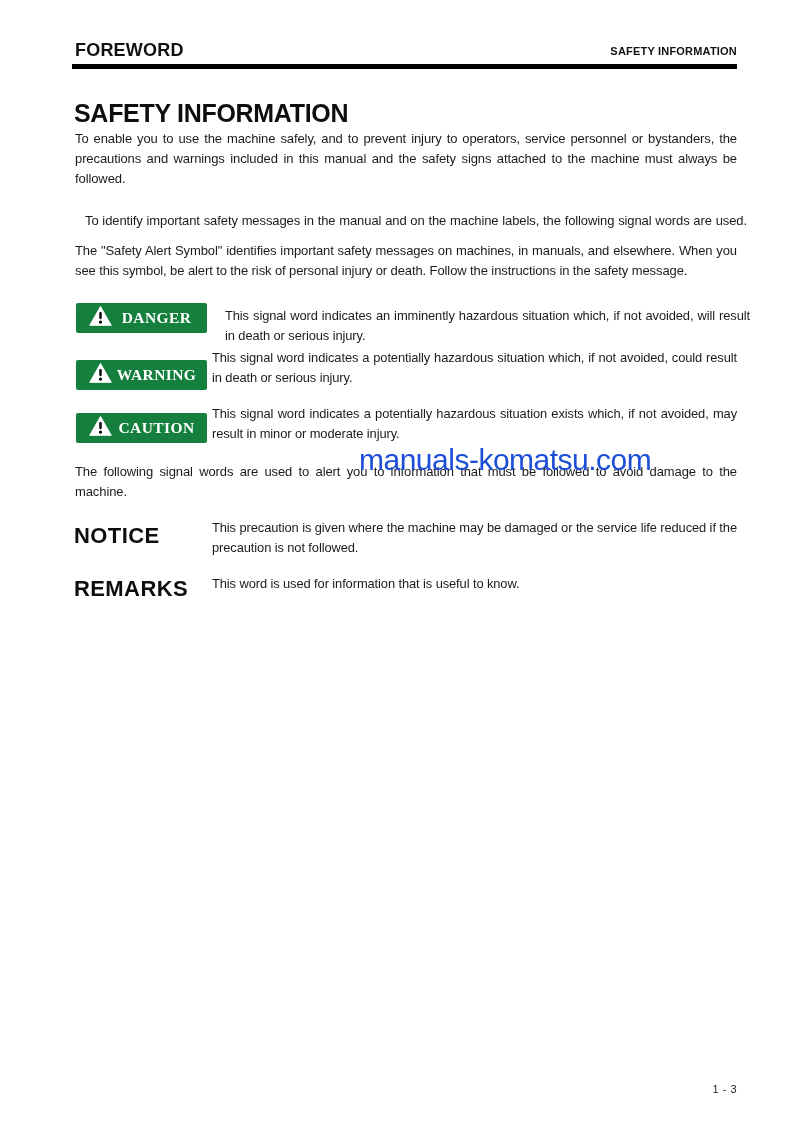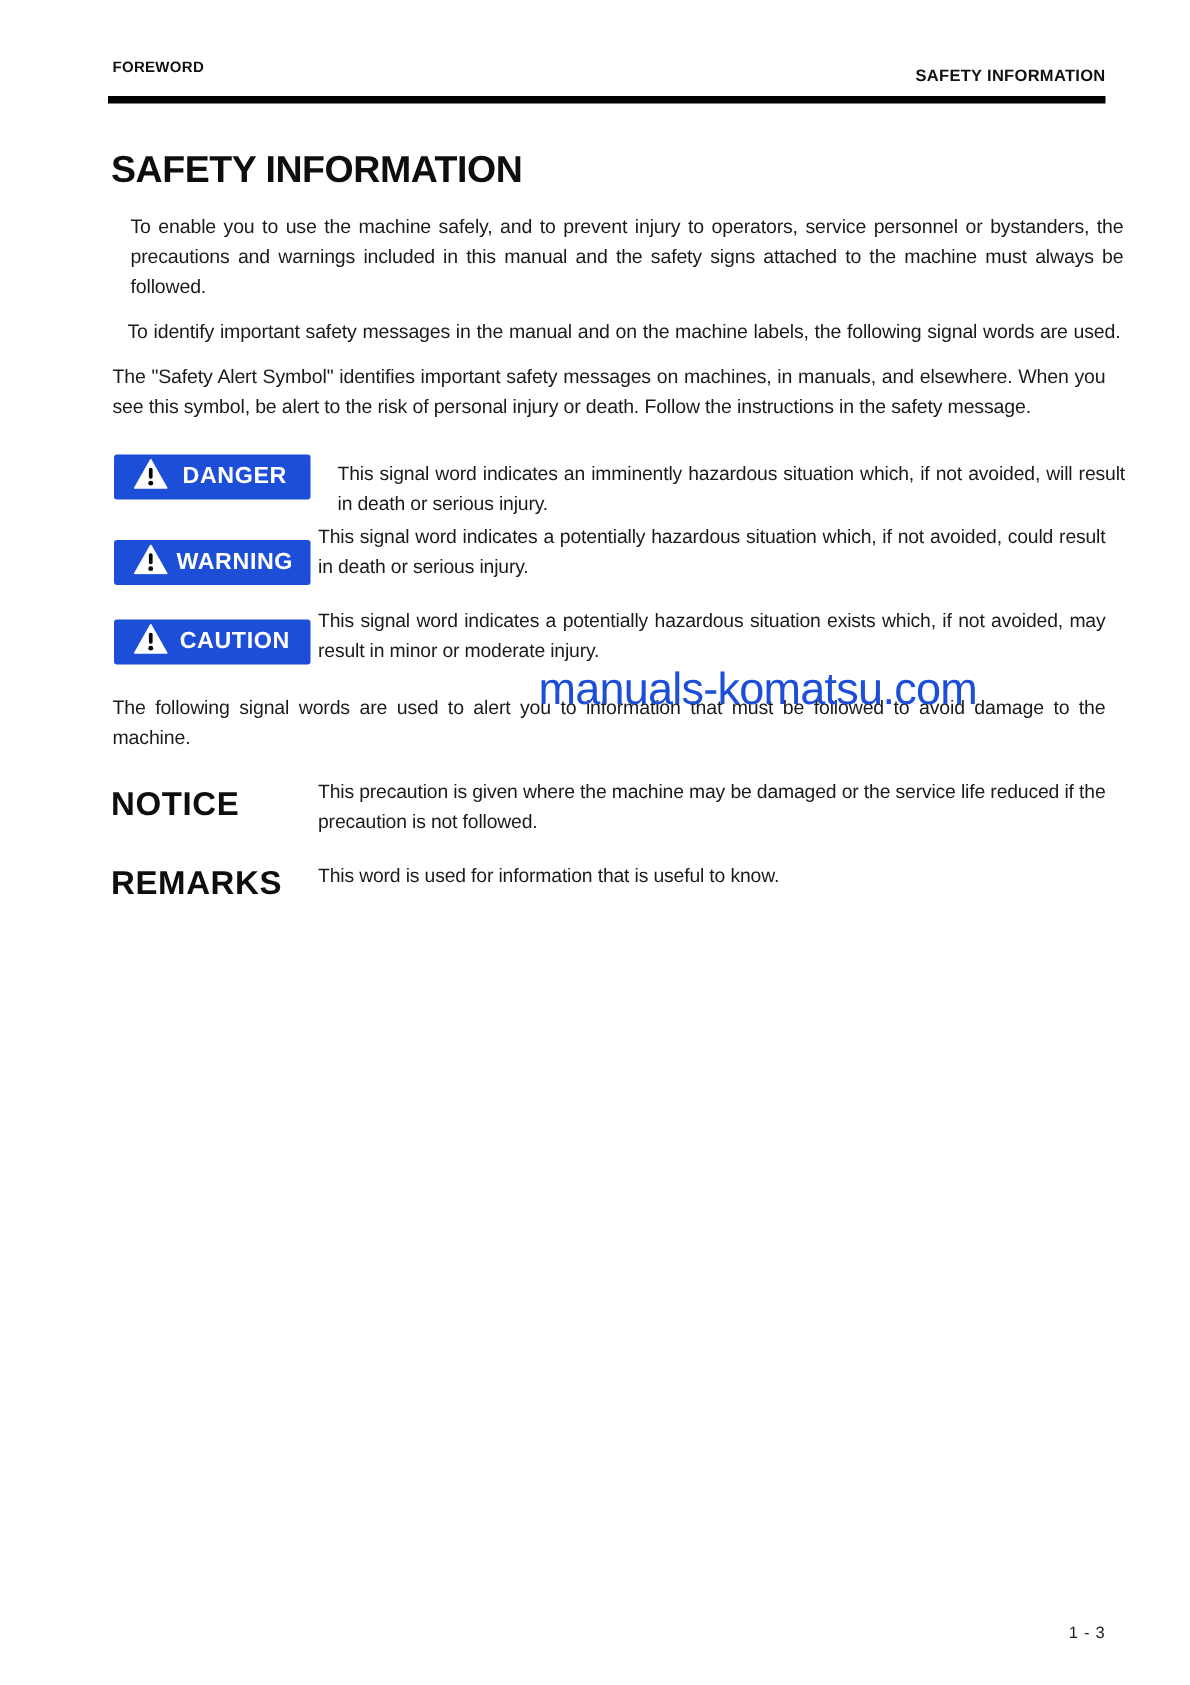--- a/index.html
+++ b/index.html
@@ -3,21 +3,21 @@
 <meta charset="utf-8">
 <style>
   html,body{margin:0;padding:0;}
   body{
     width:793px;height:1123px;background:#ffffff;position:relative;
     font-family:"Liberation Sans", sans-serif;color:#1b1b1b;
     -webkit-font-smoothing:antialiased;
   }
   .header-left{
     position:absolute;left:75px;top:40px;
-    font-size:10px;font-weight:bold;letter-spacing:.2px;color:#111;
+    font-size:18px;font-weight:bold;letter-spacing:.2px;color:#111;
   }
   .header-right{
     position:absolute;right:56px;top:45px;
     font-size:11px;font-weight:bold;letter-spacing:.2px;color:#111;
   }
   .header-rule{
     position:absolute;left:72px;top:64px;width:665px;height:5px;background:#000;
   }
   .page-title{
     position:absolute;left:74px;top:99px;
@@ -26,23 +26,23 @@
   .body-text{
     position:absolute;left:75px;width:662px;
     font-size:13px;line-height:20px;text-align:justify;
     letter-spacing:-.1px;color:#1b1b1b;
   }
   .p1{top:129px;}
   .p2{top:201px;text-align-last:justify;}
   .p3{top:241px;}
   .p4{top:462px;}
   .signal-badge{
-    position:absolute;left:76px;width:131px;height:30px;background:#1d4ed8;
+    position:absolute;left:76px;width:131px;height:30px;background:#15803d;
     border-radius:2px;display:flex;align-items:center;justify-content:flex-start;
-    padding:0;box-sizing:border-box;
+    padding:0;box-sizing:border-box;font-family:Liberation Serif, serif;
   }
   .signal-badge .tri{margin-left:13px;display:block;}
   .signal-badge .lbl{
     color:#fff;font-size:15.5px;font-weight:bold;letter-spacing:.4px;
     flex:1;text-align:center;padding-right:6px;
   }
   .badge-danger{top:303px;}
   .badge-warning{top:360px;}
   .badge-caution{top:413px;}
   .signal-desc{
@@ -78,21 +78,21 @@
 </style>
 </head>
 <body>
 
 <div class="header-left">FOREWORD</div>
 <div class="header-right">SAFETY INFORMATION</div>
 <div class="header-rule"></div>
 
 <h1 class="page-title" style="margin:0;">SAFETY INFORMATION</h1>
 
-<p class="body-text p1" style="margin:12px;">To enable you to use the machine safely, and to prevent injury to operators, service personnel or bystanders, the precautions and warnings included in this manual and the safety signs attached to the machine must always be followed.</p>
+<p class="body-text p1" style="margin:0;">To enable you to use the machine safely, and to prevent injury to operators, service personnel or bystanders, the precautions and warnings included in this manual and the safety signs attached to the machine must always be followed.</p>
 <p class="body-text p2" style="margin:10px;">To identify important safety messages in the manual and on the machine labels, the following signal words are used.</p>
 <p class="body-text p3" style="margin:0;">The "Safety Alert Symbol" identifies important safety messages on machines, in manuals, and elsewhere. When you see this symbol, be alert to the risk of personal injury or death. Follow the instructions in the safety message.</p>
 
 <div class="signal-badge badge-danger">
   <span class="tri">
     <svg width="23" height="20" viewBox="0 0 24 21">
       <path d="M12 0.5 L23.3 20.3 L0.7 20.3 Z" fill="#ffffff" stroke="#ffffff" stroke-width="1" stroke-linejoin="round"></path>
       <rect x="10.7" y="6.2" width="2.6" height="7.6" rx="1.2" fill="#050505"></rect>
       <circle cx="12" cy="16.9" r="1.7" fill="#050505"></circle>
     </svg>

